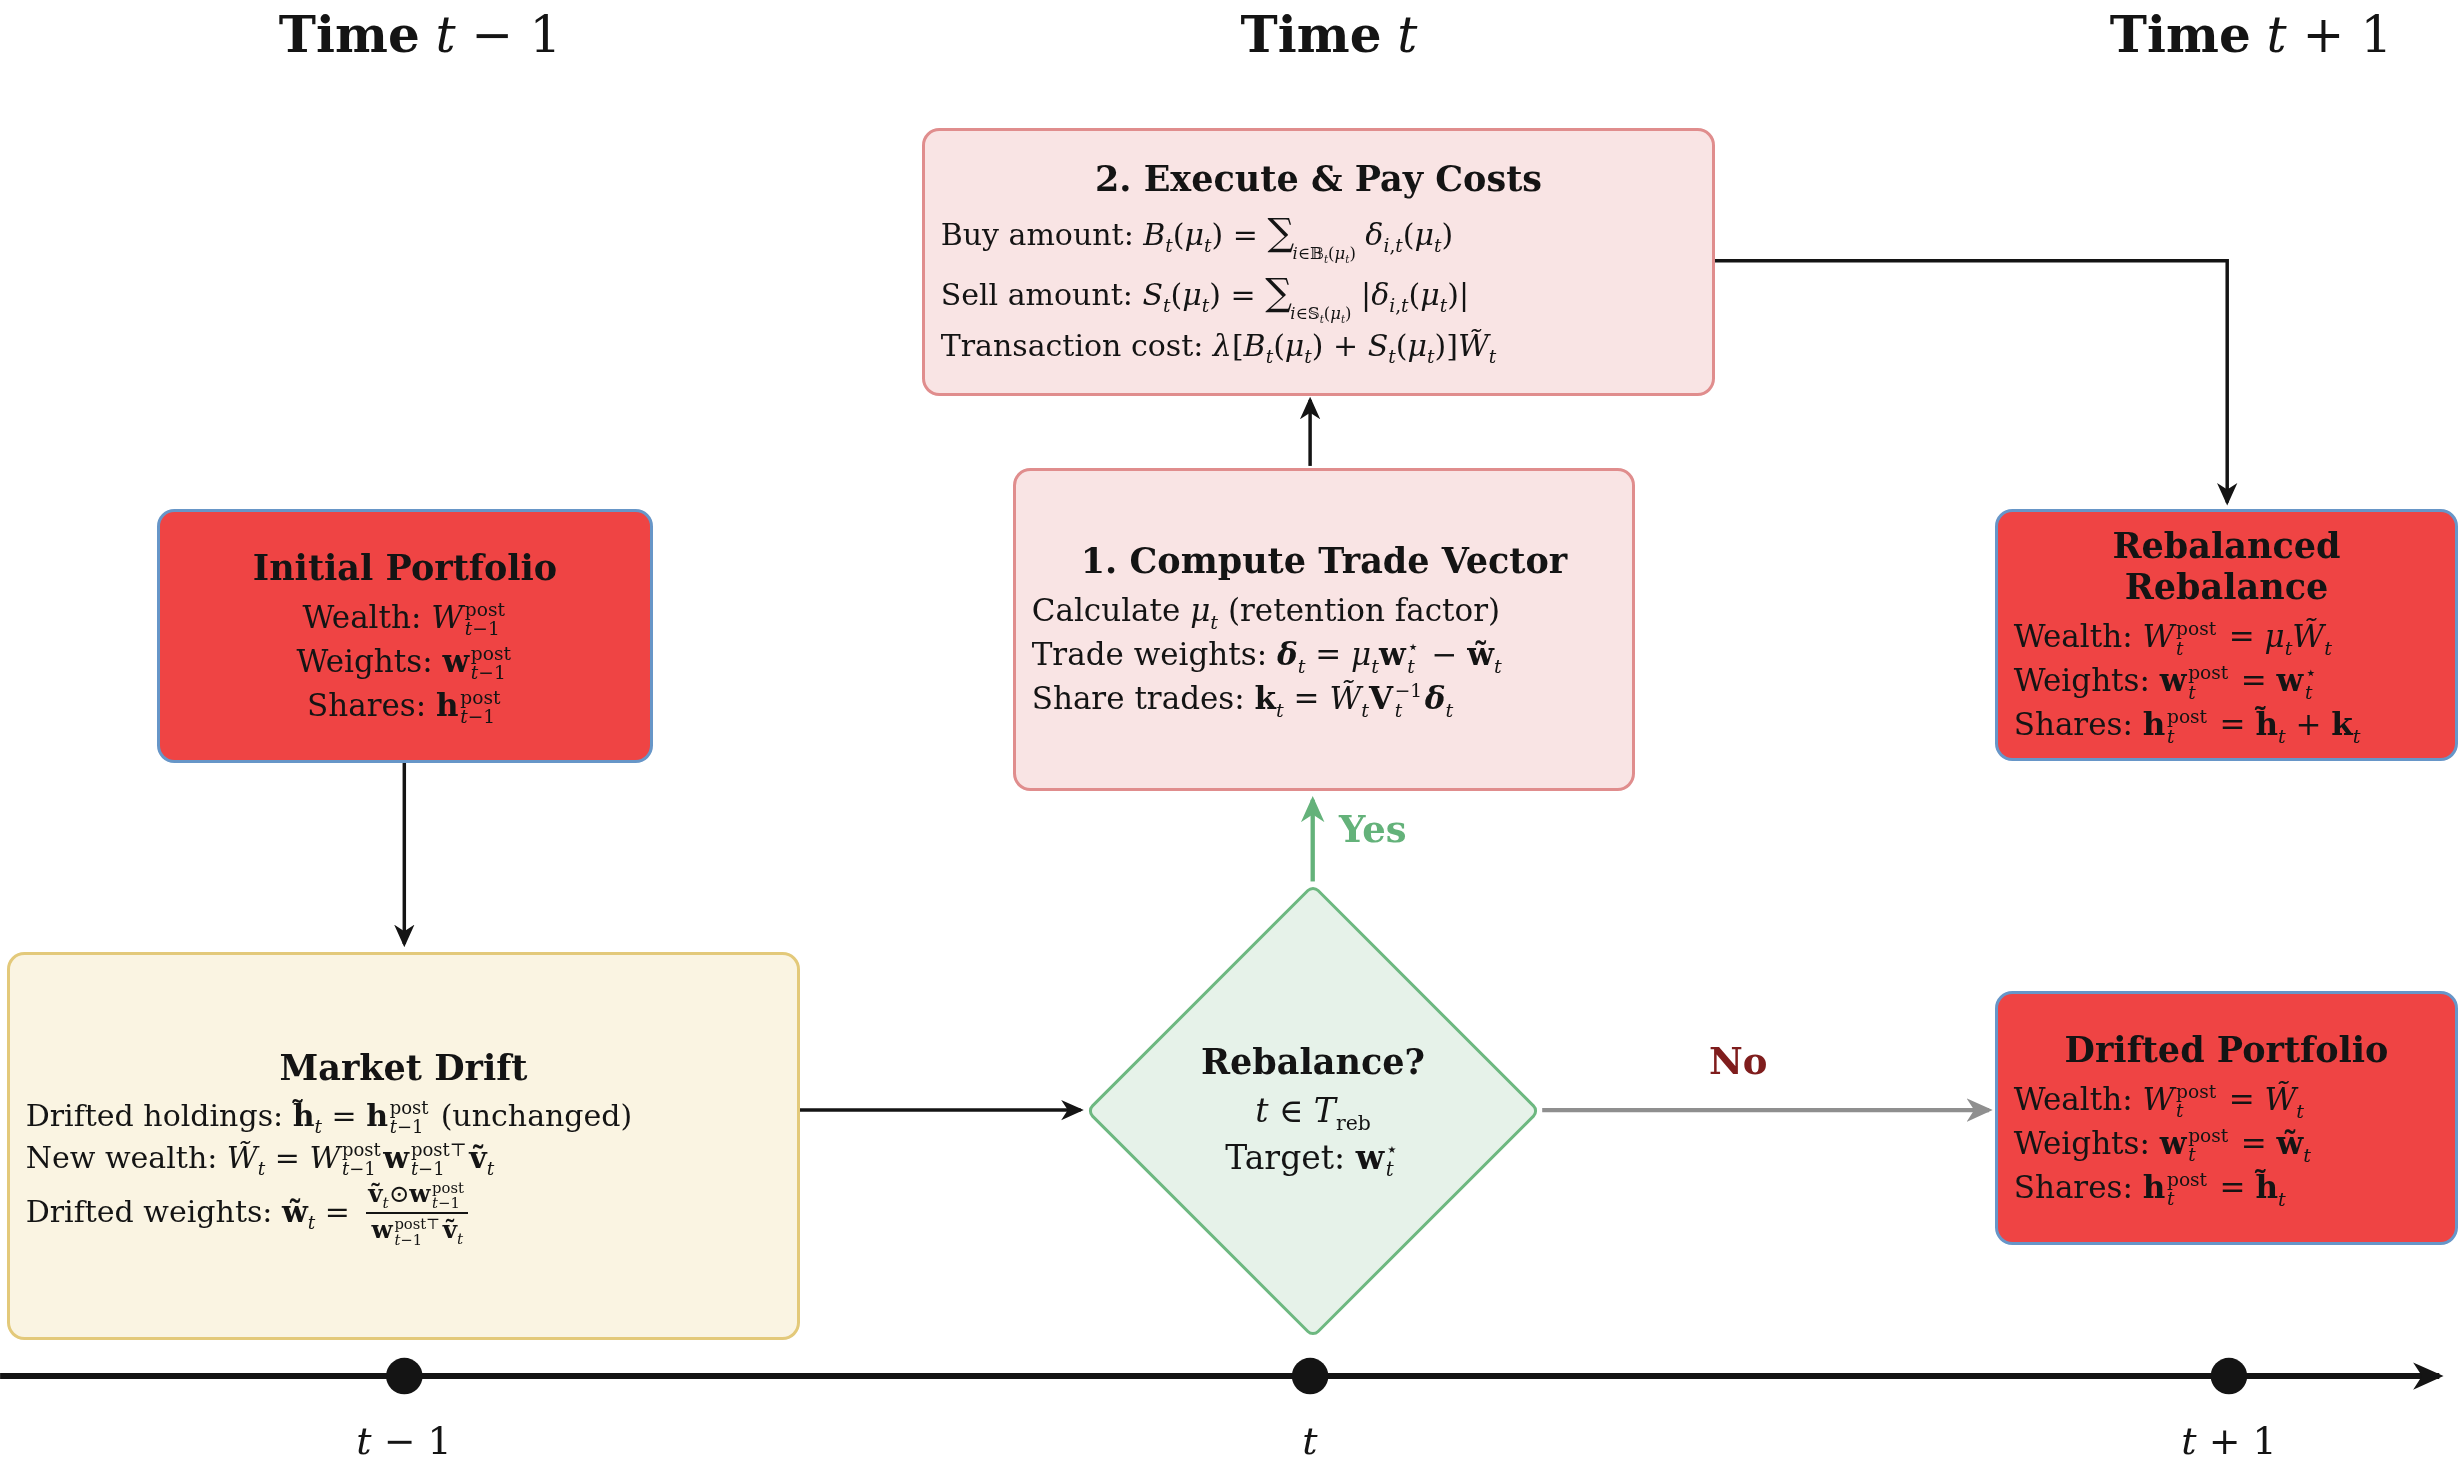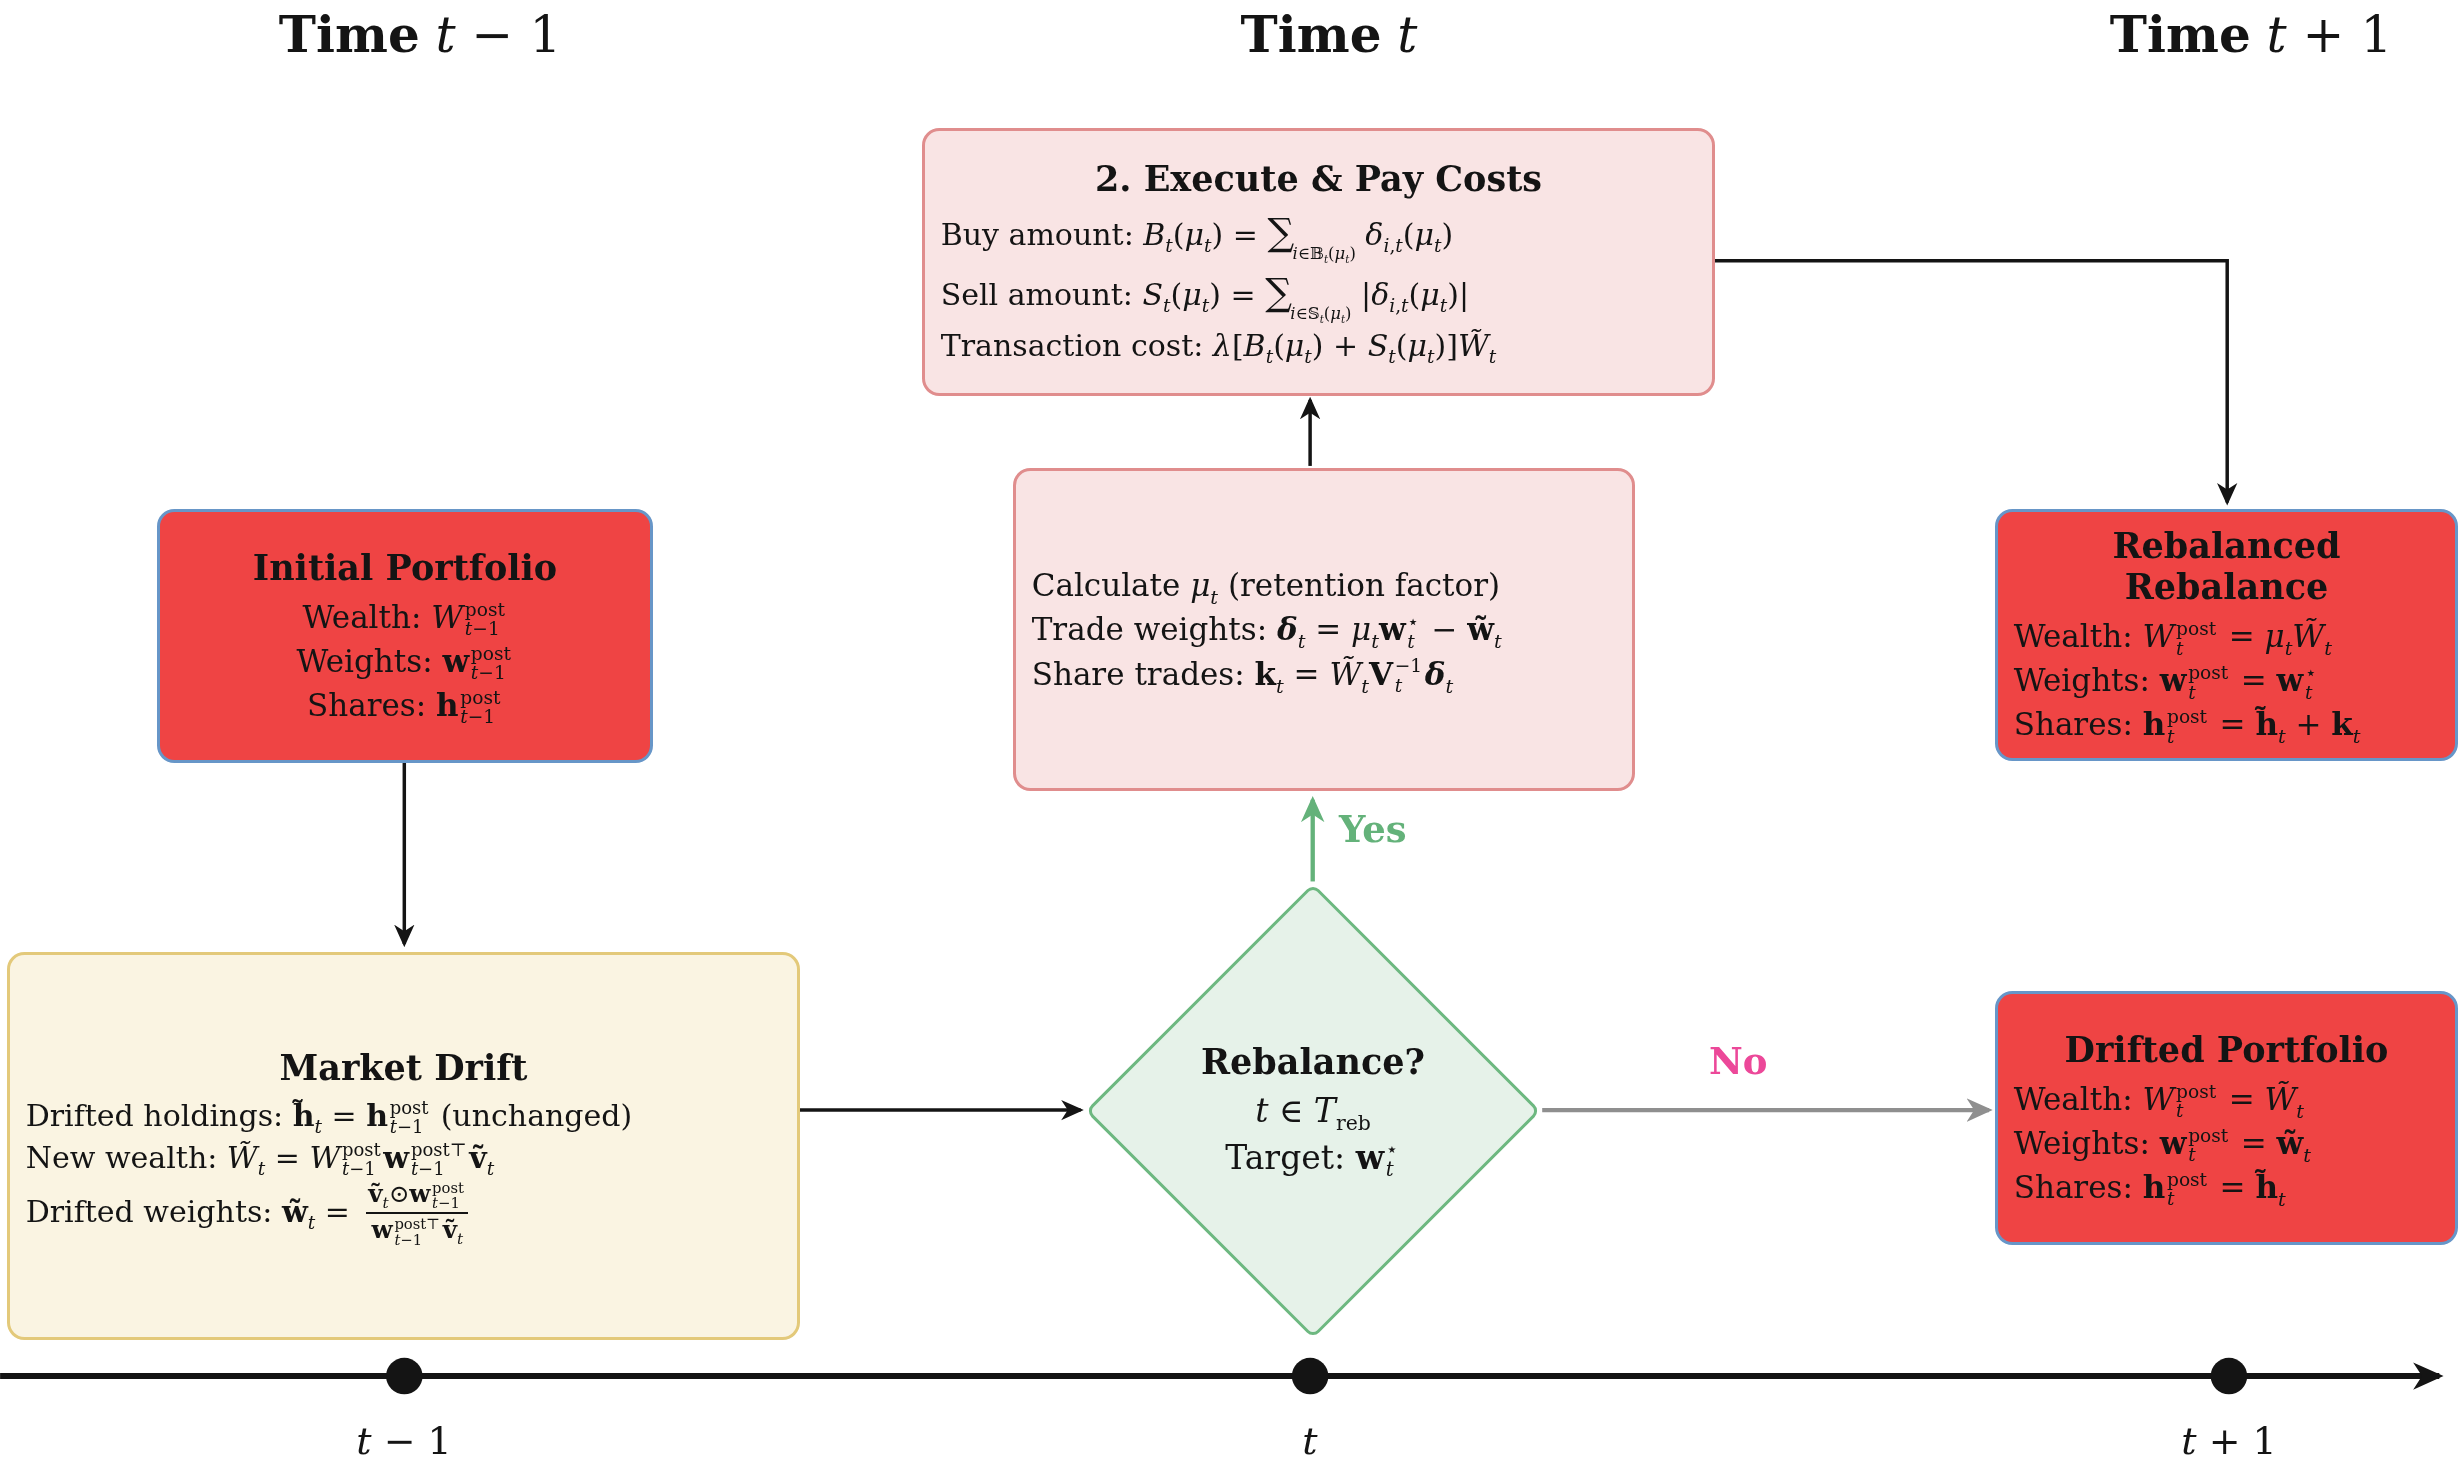--- a/index.html
+++ b/index.html
@@ -28,21 +28,21 @@
     transform:rotate(45deg);border-radius:8.7px;
   }
   .diamond-text{
     position:absolute;display:flex;flex-direction:column;justify-content:center;align-items:center;
     text-align:center;gap:8.7px;
   }
   .diamond-text .title{font-weight:bold;font-size:35px;}
   .diamond-text .ln{font-size:33px;}
   .edge-label{position:absolute;font-weight:bold;font-size:37px;white-space:nowrap;}
   .yes{color:#64b27a;}
-  .no{color:#ec4899;}
+  .no{color:#7f1d1d;}
   .tick{position:absolute;transform:translateX(-50%);font-size:38px;white-space:nowrap;}
   .overlay{position:absolute;left:0;top:0;pointer-events:none;}
   sub{font-size:0.62em;vertical-align:-0.4em;line-height:0;}
   .ss{display:inline-flex;flex-direction:column;align-items:flex-start;vertical-align:middle;
       line-height:1.05;font-size:0.6em;margin:0 2.6px 0 1.7px;}
   .ss .u{display:block;}
   .ss .l{display:block;}
   .frac{display:inline-flex;flex-direction:column;align-items:center;vertical-align:middle;
         font-size:0.82em;line-height:1.15;margin:0 3.5px;text-align:center;}
   .frac .fn{padding:0 5.2px 1.7px;}
@@ -89,20 +89,21 @@
   </svg>
 
   <div class="box pink leftalign md" style="left:922px;top:128px;width:793px;height:268px;">
     <div class="title">2. Execute &amp; Pay Costs</div>
     <div class="ln">Buy amount: <i>B</i><sub><i>t</i></sub>(<i>μ</i><sub><i>t</i></sub>) = <span class="sum">∑</span><span class="sumsub"><i>i</i>∈𝔹<sub><i>t</i></sub>(<i>μ</i><sub><i>t</i></sub>)</span> <i>δ</i><sub><i>i</i>,<i>t</i></sub>(<i>μ</i><sub><i>t</i></sub>)</div>
     <div class="ln">Sell amount: <i>S</i><sub><i>t</i></sub>(<i>μ</i><sub><i>t</i></sub>) = <span class="sum">∑</span><span class="sumsub"><i>i</i>∈𝕊<sub><i>t</i></sub>(<i>μ</i><sub><i>t</i></sub>)</span> |<i>δ</i><sub><i>i</i>,<i>t</i></sub>(<i>μ</i><sub><i>t</i></sub>)|</div>
     <div class="ln">Transaction cost: <i>λ</i>[<i>B</i><sub><i>t</i></sub>(<i>μ</i><sub><i>t</i></sub>) + <i>S</i><sub><i>t</i></sub>(<i>μ</i><sub><i>t</i></sub>)]<i>W̃</i><sub><i>t</i></sub></div>
   </div>
 
   <div class="box pink leftalign" style="left:1013px;top:468px;width:622px;height:323px;">
+    <div class="title">1. Compute Trade Vector</div>
     <div class="ln">Calculate <i>μ</i><sub><i>t</i></sub> (retention factor)</div>
     <div class="ln">Trade weights: <b><i>δ</i></b><sub><i>t</i></sub> = <i>μ</i><sub><i>t</i></sub><b>w</b><span class="ss">
           <span class="u">⋆</span>
           <span class="l"><i>t</i></span>
         </span> − <b>w̃</b><sub><i>t</i></sub></div>
     <div class="ln">Share trades: <b>k</b><sub><i>t</i></sub> = <i>W̃</i><sub><i>t</i></sub><b>V</b><span class="ss">
           <span class="u">−1</span>
           <span class="l"><i>t</i></span>
         </span><b><i>δ</i></b><sub><i>t</i></sub></div>
   </div>

